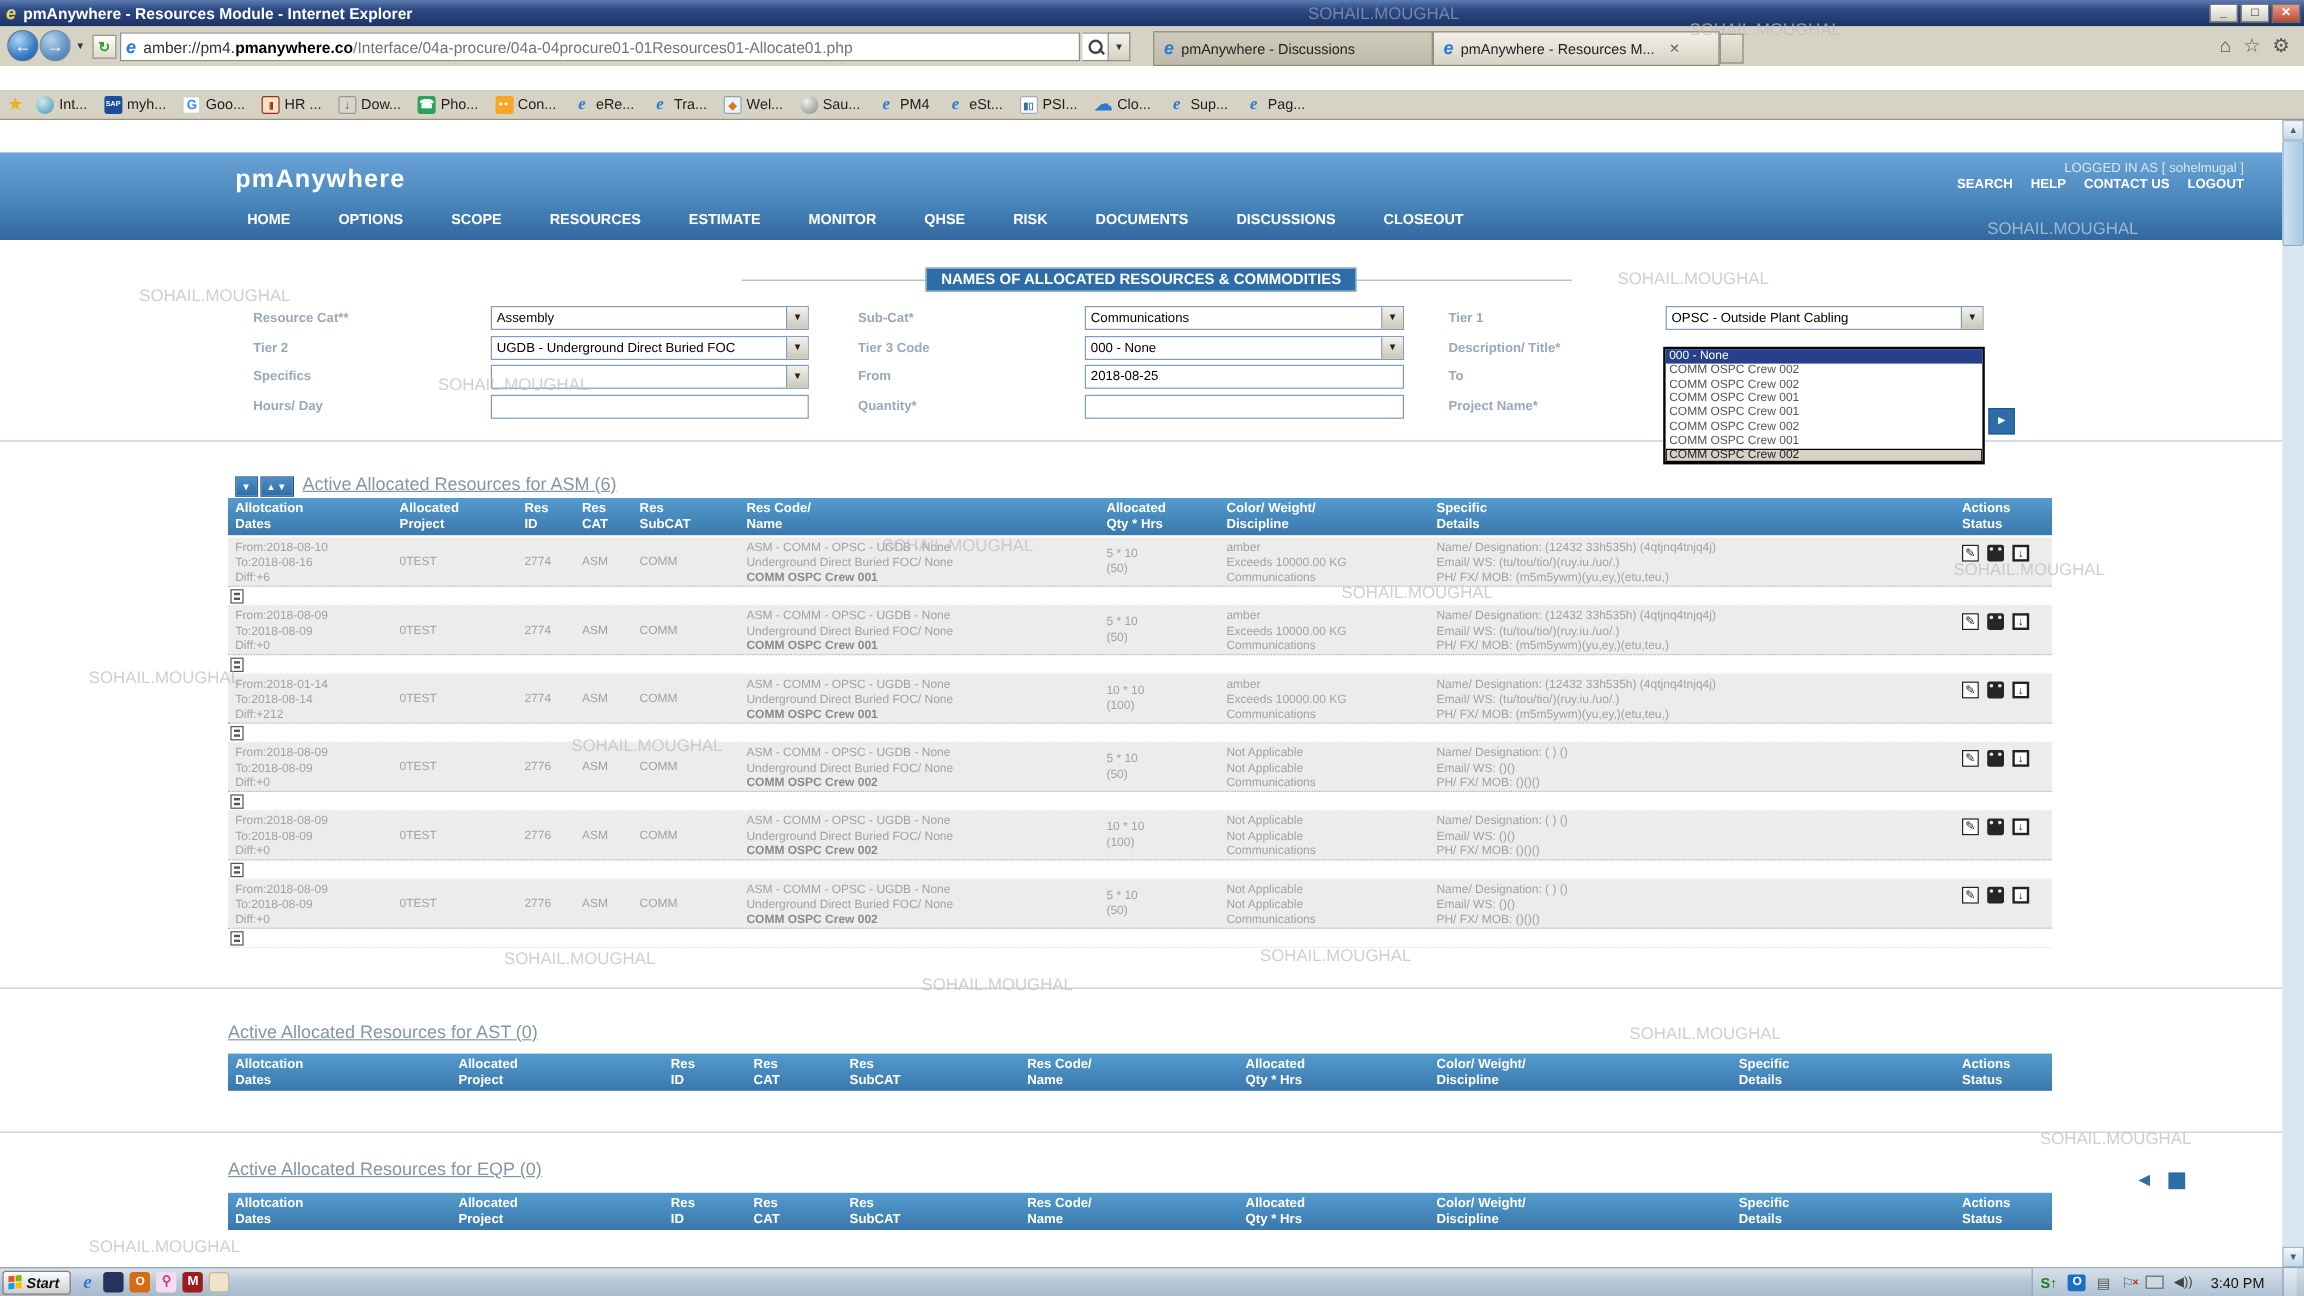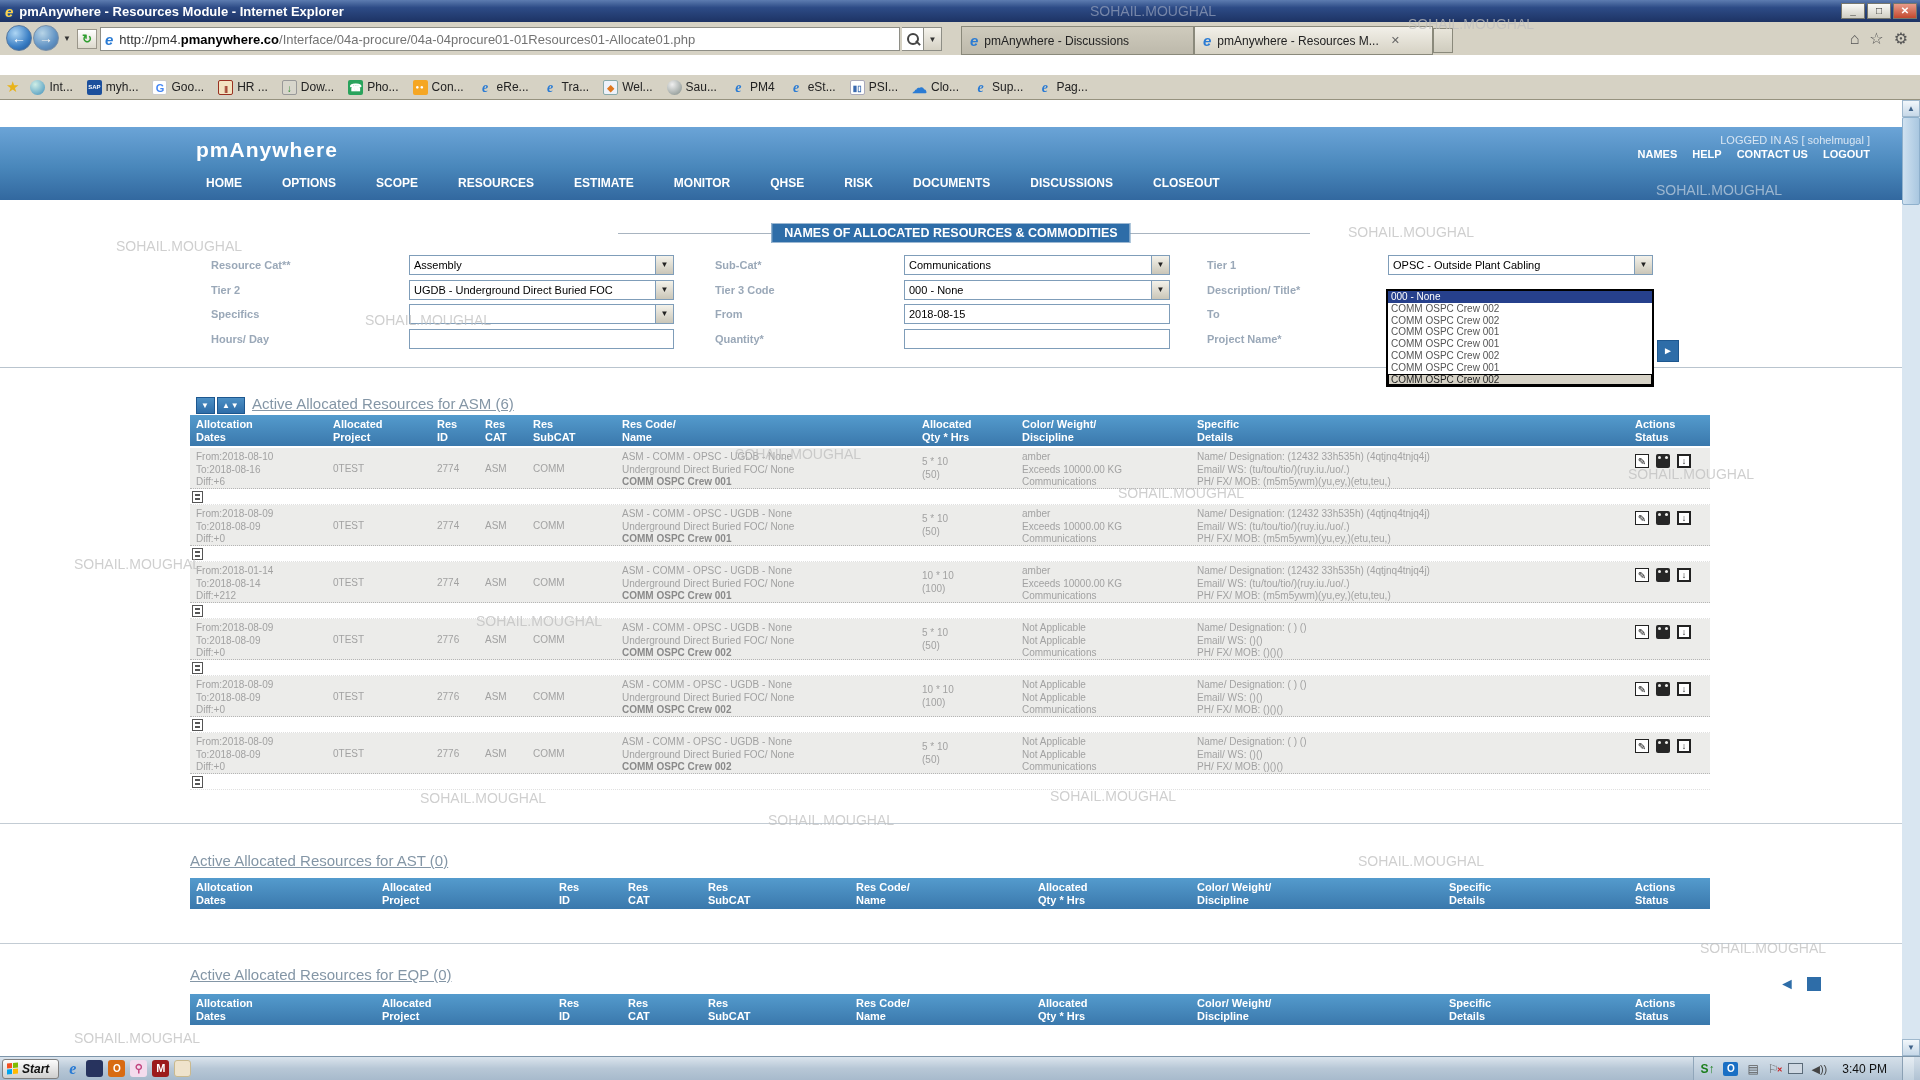--- a/index.html
+++ b/index.html
@@ -197,21 +197,21 @@
   </div>
 
   <div class="navrow">
     <div class="circ" style="left:6px;">←</div>
     <div class="circ" style="left:33px;opacity:.75;">→</div>
     <span class="dd-small" style="left:63px;">▼</span>
     <div class="refresh-box">↻</div>
     <div class="urlbox">
       <span class="ie-e">e</span>
       <span>
-        <span class="url-prefix">http://pm4.</span><span class="url-host">pmanywhere.co</span><span class="url-path">/Interface/04a-procure/04a-04procure01-01Resources01-Allocate01.php</span>
+        <span class="url-prefix">amber://pm4.</span><span class="url-host">pmanywhere.co</span><span class="url-path">/Interface/04a-procure/04a-04procure01-01Resources01-Allocate01.php</span>
       </span>
     </div>
     <div class="url-tools">
       <div class="mag"></div>
       <div class="mag-dd">▼</div>
     </div>
     <div class="tab" style="left:961px;width:233px;">
       <span class="ie-e">e</span>
       <span>pmAnywhere - Discussions</span>
     </div>
@@ -320,21 +320,21 @@
       </span>
   </div>
 
   <div class="page">
 
     <div class="site-header">
       <div class="logo">pmAnywhere</div>
       <div class="loggedin">LOGGED IN AS [ sohelmugal ]</div>
       <div class="utility">
 
-      <span>NAMES</span>
+      <span>SEARCH</span>
           <span>HELP</span>
           <span>CONTACT US</span>
           <span>LOGOUT</span>
         </div>
       <div class="mainnav">
 
       <span>HOME</span>
           <span>OPTIONS</span>
           <span>SCOPE</span>
           <span>RESOURCES</span>
@@ -396,21 +396,21 @@
     <div class="frow" style="top:204px;">
       <span class="flab lab1">Specifics</span>
       <div class="fctl ctl1">
           <div class="sel">
         <span class="sel-val"></span>
             <span class="sel-btn">▼</span>
           </div>
         </div>
       <span class="flab lab2">From</span>
       <div class="fctl ctl2">
-          <div class="inp">2018-08-15</div>
+          <div class="inp">2018-08-25</div>
         </div>
       <span class="flab lab3">To</span>
     </div>
 
     <div class="frow" style="top:229px;padding-left:16px;">
       <span class="flab lab1">Hours/ Day</span>
       <div class="fctl ctl1">
           <div class="inp"></div>
         </div>
       <span class="flab lab2">Quantity*</span>

